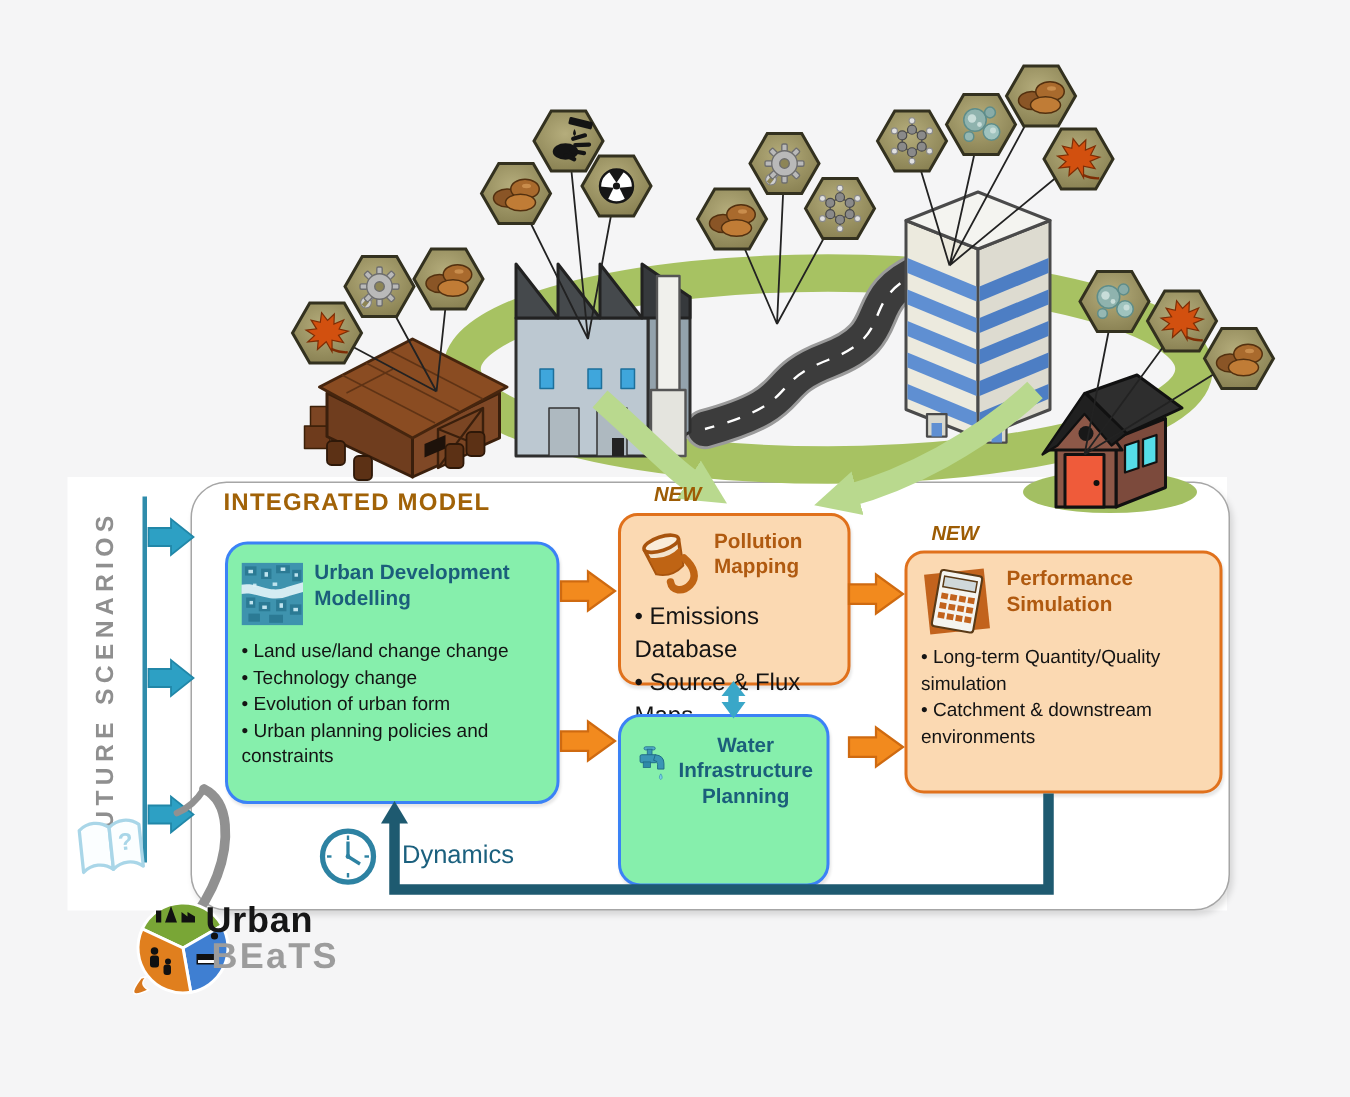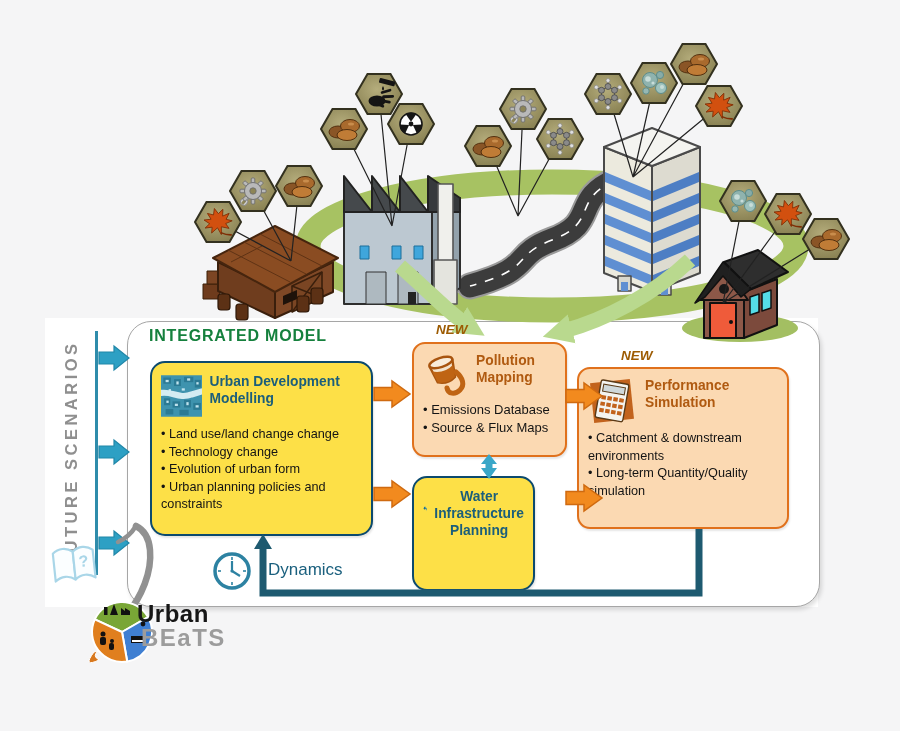--- a/index.html
+++ b/index.html
@@ -2,43 +2,43 @@
 <html><head>
 <meta charset="utf-8">
 <style>
   html,body{margin:0;padding:0;background:#f5f5f6;}
   #canvas{position:relative;width:900px;height:731px;background:#f5f5f6;overflow:hidden;
           font-family:"Liberation Sans",sans-serif;}
   .abs{position:absolute;}
   .underlay{left:45px;top:318px;width:773px;height:289px;background:#ffffff;}
   .model-box{left:127px;top:321px;width:691px;height:284px;background:#ffffff;
              border:1.5px solid #a6a6a6;border-radius:24px;box-shadow:2px 3px 4px rgba(0,0,0,.13);}
-  .label-integrated{left:149px;top:327px;font-size:16px;font-weight:bold;color:#15803d;letter-spacing:.8px;z-index:3;}
+  .label-integrated{left:149px;top:327px;font-size:16px;font-weight:bold;color:#a16207;letter-spacing:.8px;z-index:3;}
   .fs-label{left:54px;top:331px;height:244px;width:34px;display:flex;align-items:center;justify-content:center;
             writing-mode:vertical-rl;transform:rotate(180deg);font-weight:bold;font-size:16.5px;
             color:#8f8f8f;letter-spacing:3.5px;z-index:3;}
   .fs-line{left:95px;top:331px;width:3px;height:244px;background:#2f8cab;z-index:3;}
-  .box{position:absolute;background:#fde047;border:2px solid #0c4a6e;border-radius:15px;
+  .box{position:absolute;background:#86efac;border:2px solid #3b82f6;border-radius:15px;
        box-shadow:1px 2px 2px rgba(0,0,0,.10);padding:6px 9px;box-sizing:border-box;z-index:4;}
   .box.orange{background:#fbd9b2;border:2.5px solid #e0711c;border-radius:13px;}
   .box-header{display:flex;align-items:flex-start;gap:7px;}
   .box-title{font-weight:bold;color:#1b5e7b;font-size:13.8px;line-height:1.25;padding-top:4px;}
   .orange .box-title{color:#b05a10;text-align:left;flex:1;padding-top:2px;}
   .center-title{text-align:center;flex:1;}
   .bullets{font-size:12.7px;color:#141414;line-height:1.38;margin-top:3px;}
-  .bullets.small{font-size:13px;}
+  .bullets.small{font-size:16px;}
   .new-badge{position:absolute;font-style:italic;font-weight:bold;font-size:13.5px;color:#9d5c04;z-index:6;}
   .dynamics-label{left:268px;top:560px;font-size:17px;font-weight:normal;color:#1b607e;z-index:6;}
   .logo-urban{left:137px;top:600px;font-size:24px;font-weight:bold;color:#161616;letter-spacing:.5px;z-index:6;}
   .logo-beats{left:141px;top:624px;font-size:24px;font-weight:bold;color:#9c9c9c;letter-spacing:1.5px;z-index:6;}
   svg.overlay{left:0;top:0;z-index:5;pointer-events:none;}
   #box-urban{left:150px;top:361px;width:223px;height:175px;}
   #box-pollution{left:412px;top:342px;width:155px;height:115px;}
-  #box-water{left:412px;top:476px;width:123px;height:115px;}
-  #box-perf{left:577px;top:367px;width:212px;height:162px;}
+  #box-water{left:412px;top:476px;width:141px;height:115px;}
+  #box-perf{left:603px;top:367px;width:212px;height:162px;}
 </style>
 </head>
 <body>
 
 <div id="canvas">
 
   <div class="abs underlay"></div>
   <div class="abs model-box"></div>
   <div class="abs label-integrated">INTEGRATED MODEL</div>
   <div class="abs fs-label">FUTURE SCENARIOS</div>
@@ -137,22 +137,22 @@
             <rect x="13" y="35" width="4.5" height="4"></rect>
               <rect x="19" y="35" width="4.5" height="4"></rect>
               <rect x="25" y="35" width="4.5" height="4"></rect>
               <rect x="31" y="35" width="4.5" height="4"></rect>
           </g>
         </g>
       </svg>
       <div class="box-title">Performance Simulation</div>
     </div>
     <div class="bullets">
+        <div class="bullet">• Long-term Quantity/Quality simulation</div>
         <div class="bullet">• Catchment &amp; downstream environments</div>
-        <div class="bullet">• Long-term Quantity/Quality simulation</div>
       </div>
   </div>
 
   <div class="abs dynamics-label">Dynamics</div>
   <div class="abs logo-urban">Urban</div>
   <div class="abs logo-beats">BEaTS</div>
 
   <svg class="abs overlay" width="900" height="731" viewBox="0 0 900 731">
     <defs>
       <radialGradient id="hexg" cx="45%" cy="38%" r="75%">

